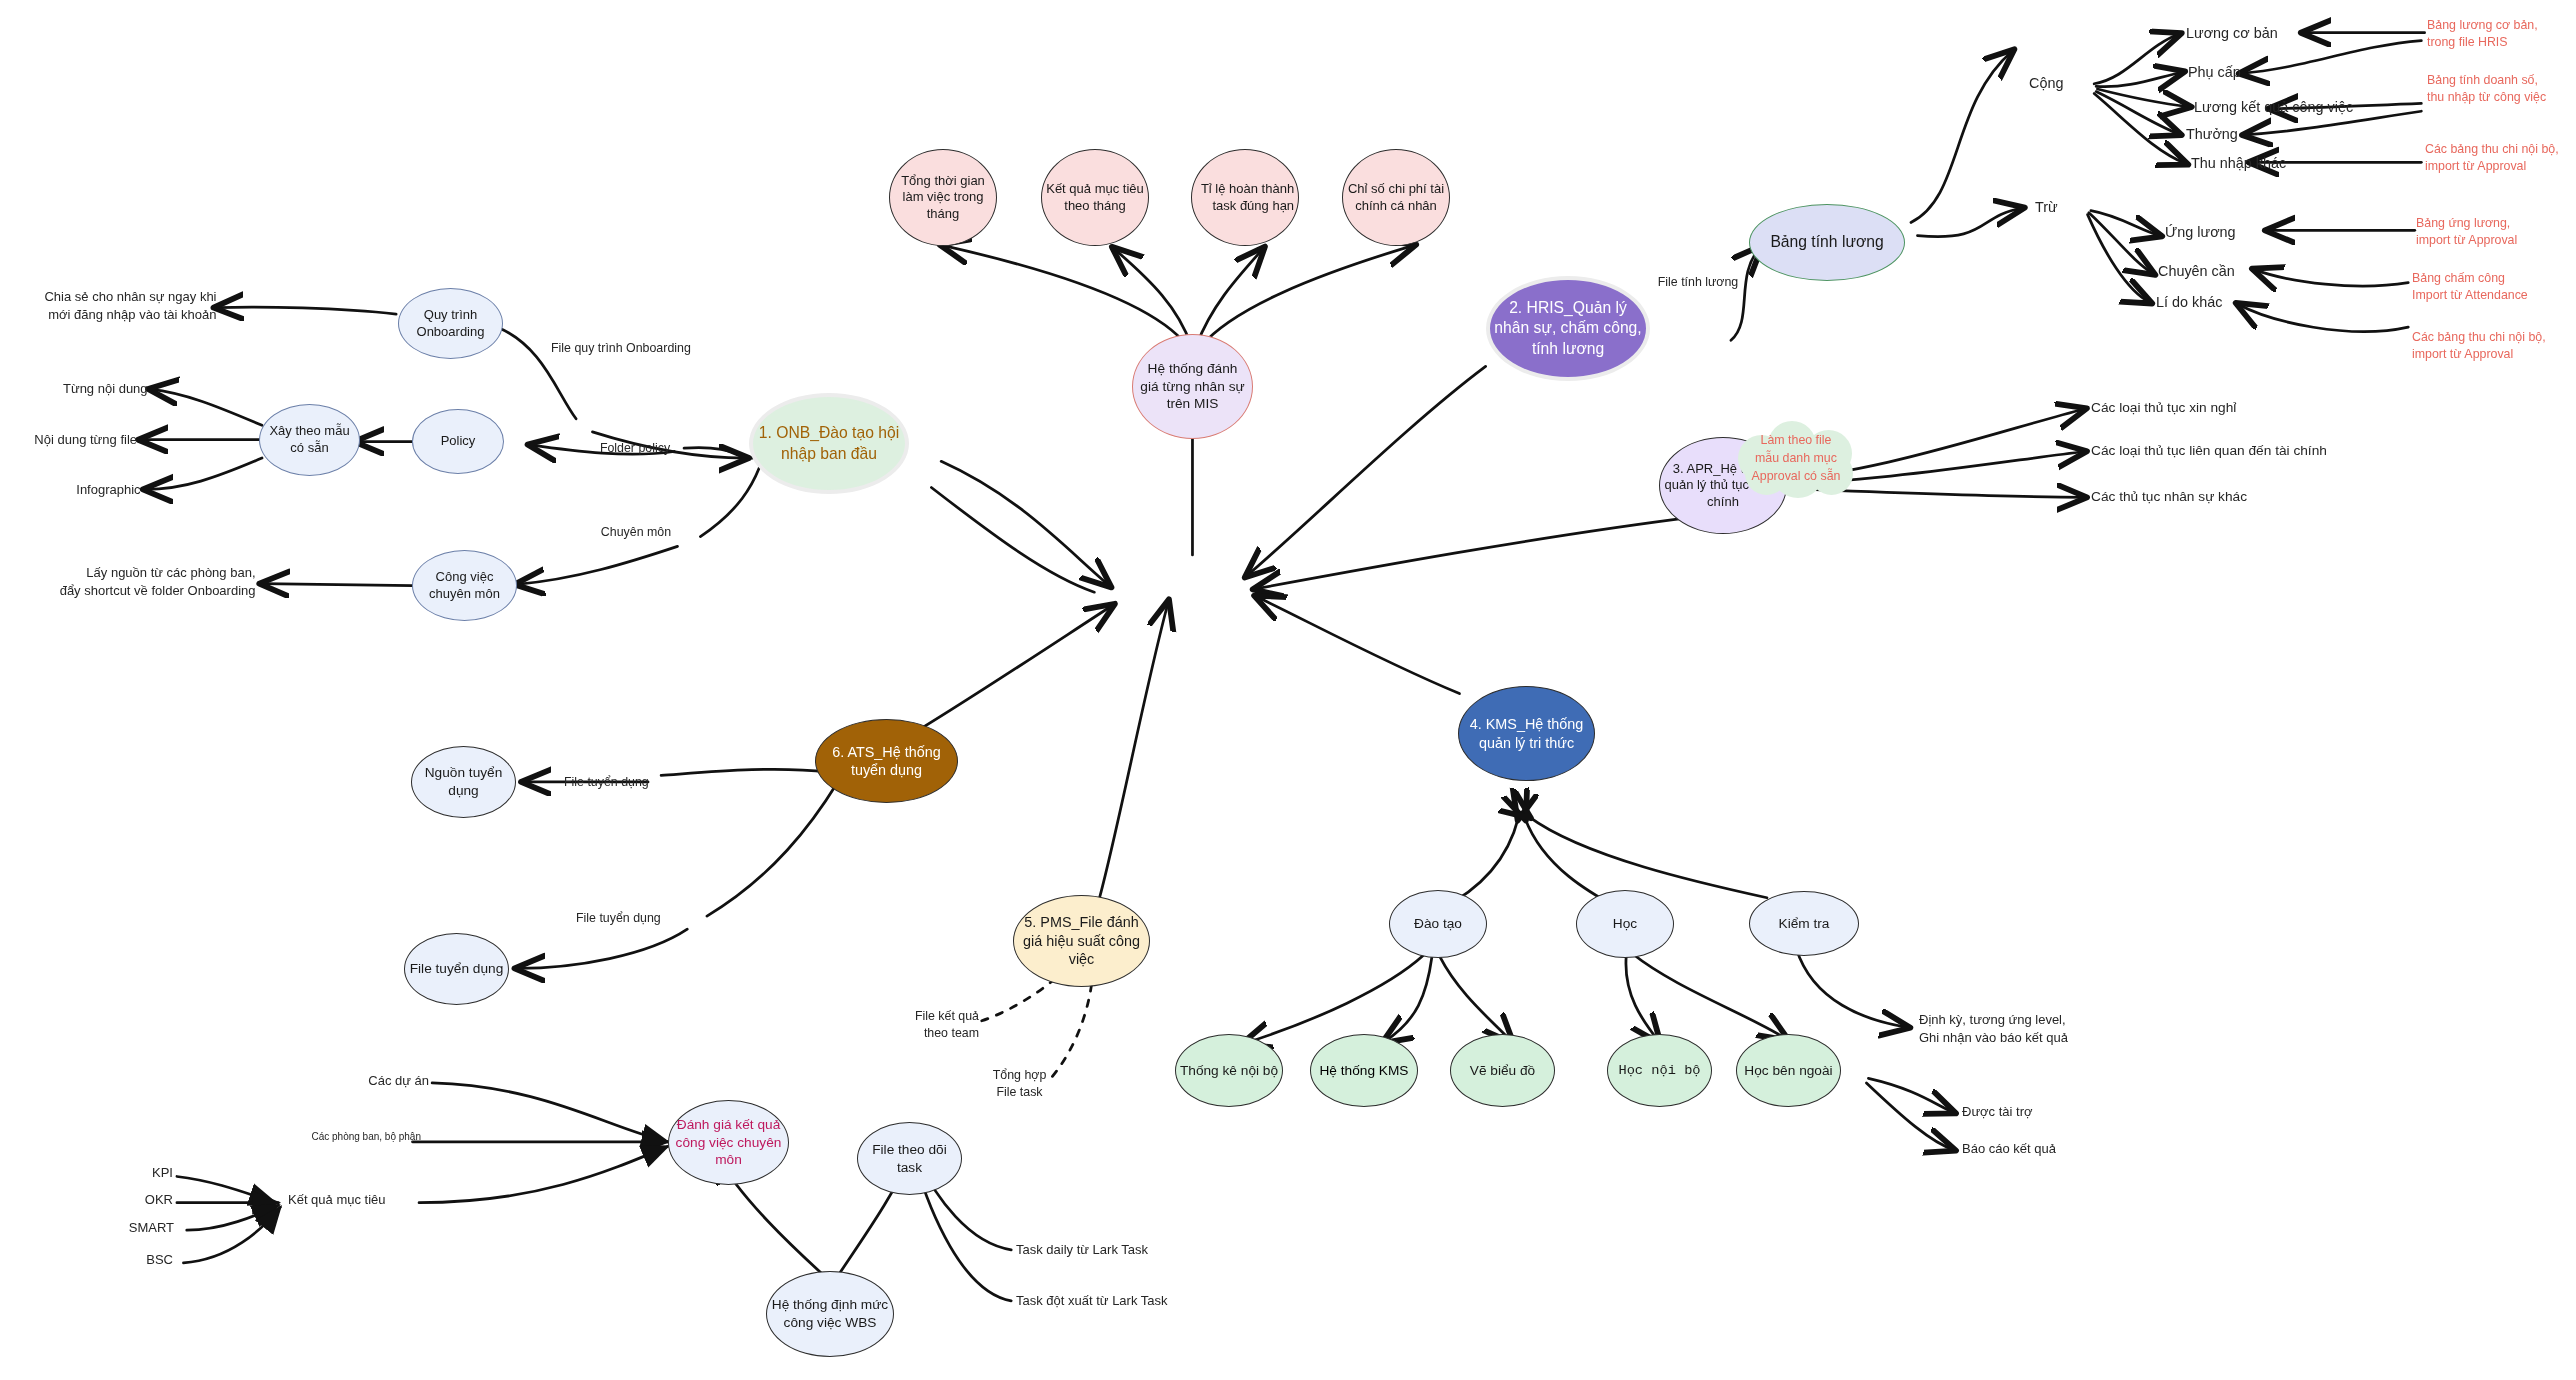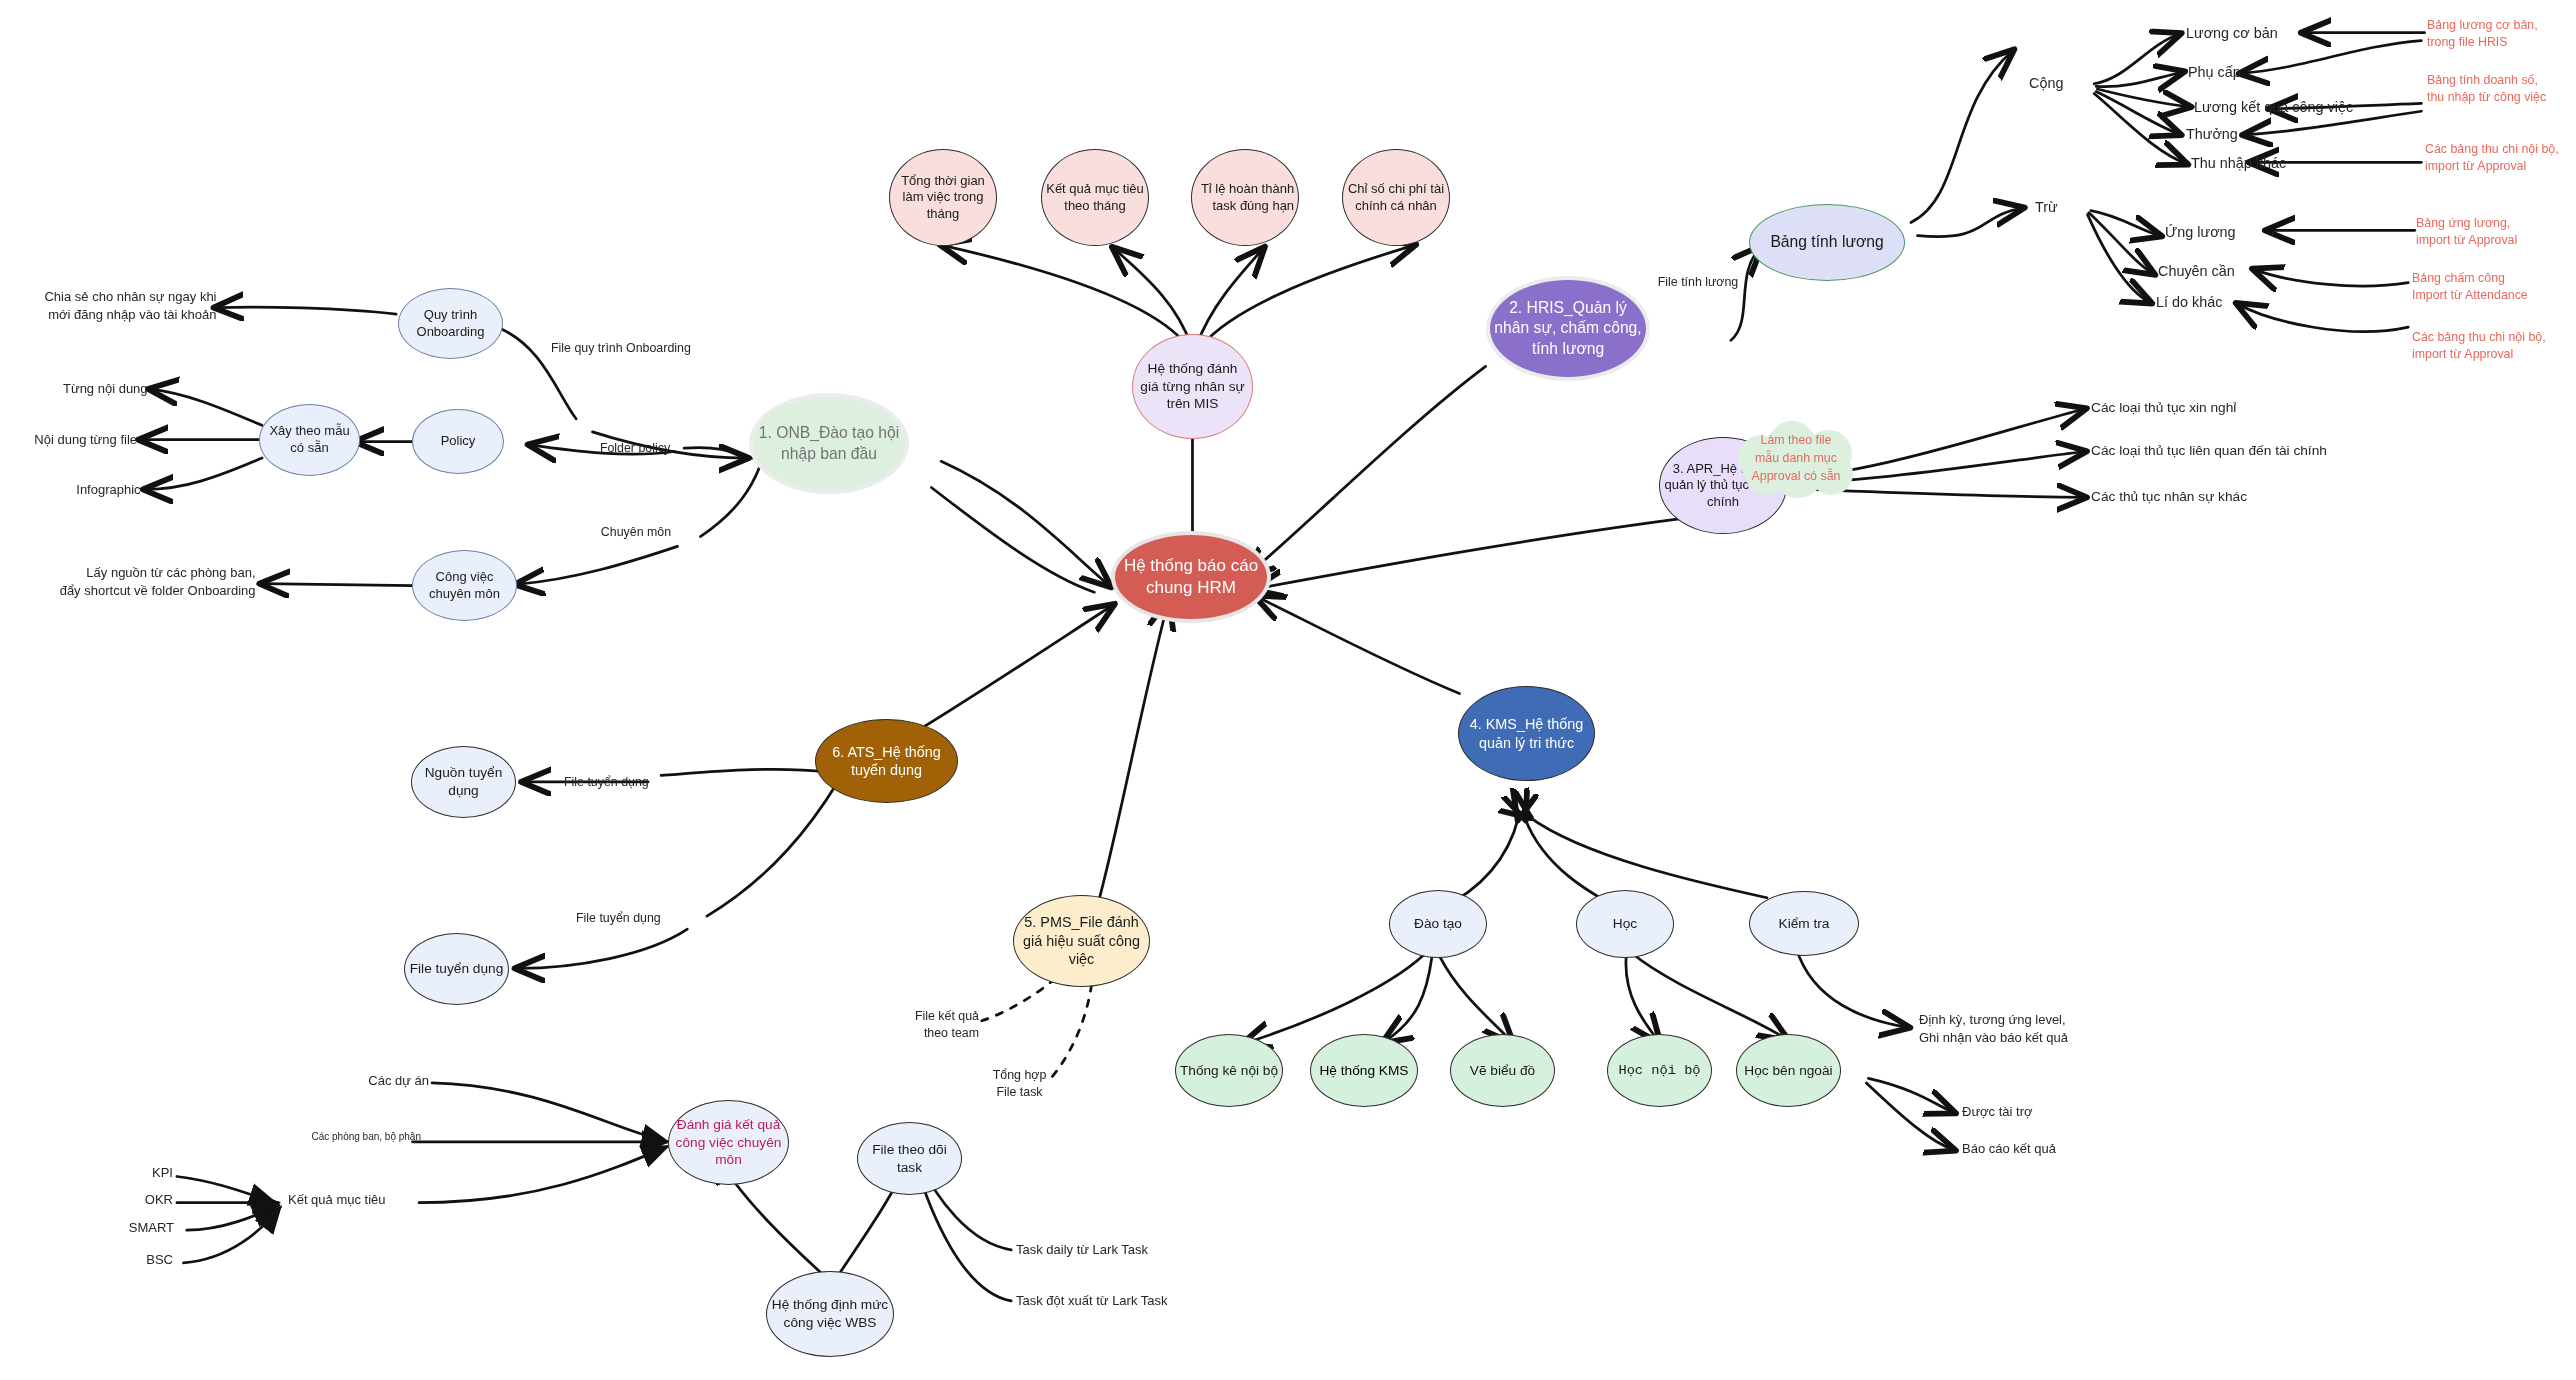--- a/index.html
+++ b/index.html
@@ -140,41 +140,38 @@
       <path d="M280,1930 C350,1925 400,1880 428,1845" marker-end="url(#ahf)"></path>
 
       <path d="M1265,1955 C1210,1905 1130,1830 1095,1765" marker-end="url(#ah)"></path>
       <path d="M1280,1950 C1320,1890 1370,1820 1392,1762" marker-end="url(#ah)"></path>
 
       <path d="M1545,1910 C1480,1900 1430,1830 1402,1772" marker-end="url(#ah)"></path>
       <path d="M1545,1988 C1470,1975 1420,1850 1398,1775" marker-end="url(#ah)"></path>
     </g>
   </svg>
 
-  <div class="node ellipse" style="left:1111px;top:531px;width:160px;height:92px;background:#d35d54;border:4.6px solid #e6e6e6;color:#fff;font-size:17px;">
-    <span class="n-txt">Hệ thống báo cáo chung HRM</span>
-  </div>
 
   <div class="node ellipse" style="left:1132px;top:334px;width:121px;height:105px;background:#ece3f8;border:1.6px solid #d97b73;color:#1a1a1a;font-size:13.7px;">
     <span class="n-txt">Hệ thống đánh giá từng nhân sự trên MIS</span>
   </div>
   <div class="node ellipse" style="left:889px;top:149px;width:108px;height:97px;background:#fadede;border:1.4px solid #2d2d2d;color:#1a1a1a;font-size:13px;">
     <span class="n-txt">Tổng thời gian làm việc trong tháng</span>
   </div>
   <div class="node ellipse" style="left:1041px;top:149px;width:108px;height:97px;background:#fadede;border:1.4px solid #2d2d2d;color:#1a1a1a;font-size:13px;">
     <span class="n-txt">Kết quả mục tiêu theo tháng</span>
   </div>
   <div class="node ellipse" style="left:1191px;top:149px;width:108px;height:97px;background:#fadede;border:1.4px solid #2d2d2d;color:#1a1a1a;font-size:13px;text-align:right;">
     <span class="n-txt">Tỉ lệ hoàn thành task đúng hạn</span>
   </div>
   <div class="node ellipse" style="left:1342px;top:149px;width:108px;height:97px;background:#fadede;border:1.4px solid #2d2d2d;color:#1a1a1a;font-size:13px;">
     <span class="n-txt">Chỉ số chi phí tài chính cá nhân</span>
   </div>
 
-  <div class="node ellipse" style="left:749px;top:393px;width:160px;height:101px;background:#ddf0e0;border:4.6px solid #ececec;color:#737373;font-size:15.7px;">
+  <div class="node ellipse" style="left:749px;top:393px;width:160px;height:101px;background:#ddf0e0;border:4.6px solid #ececec;color:#a16207;font-size:15.7px;">
     <span class="n-txt">1. ONB_Đào tạo hội nhập ban đầu</span>
   </div>
   <div class="node ellipse" style="left:398px;top:288px;width:105px;height:71px;background:#eaf0fb;border:1.2px solid #6b7fa8;color:#1a1a1a;font-size:13px;">
     <span class="n-txt">Quy trình Onboarding</span>
   </div>
   <div class="node ellipse" style="left:412px;top:409px;width:92px;height:65px;background:#eaf0fb;border:1.2px solid #6b7fa8;color:#1a1a1a;font-size:13px;">
     <span class="n-txt">Policy</span>
   </div>
   <div class="node ellipse" style="left:259px;top:404px;width:101px;height:72px;background:#eaf0fb;border:1.2px solid #6b7fa8;color:#1a1a1a;font-size:13px;">
     <span class="n-txt">Xây theo mẫu có sẵn</span>

